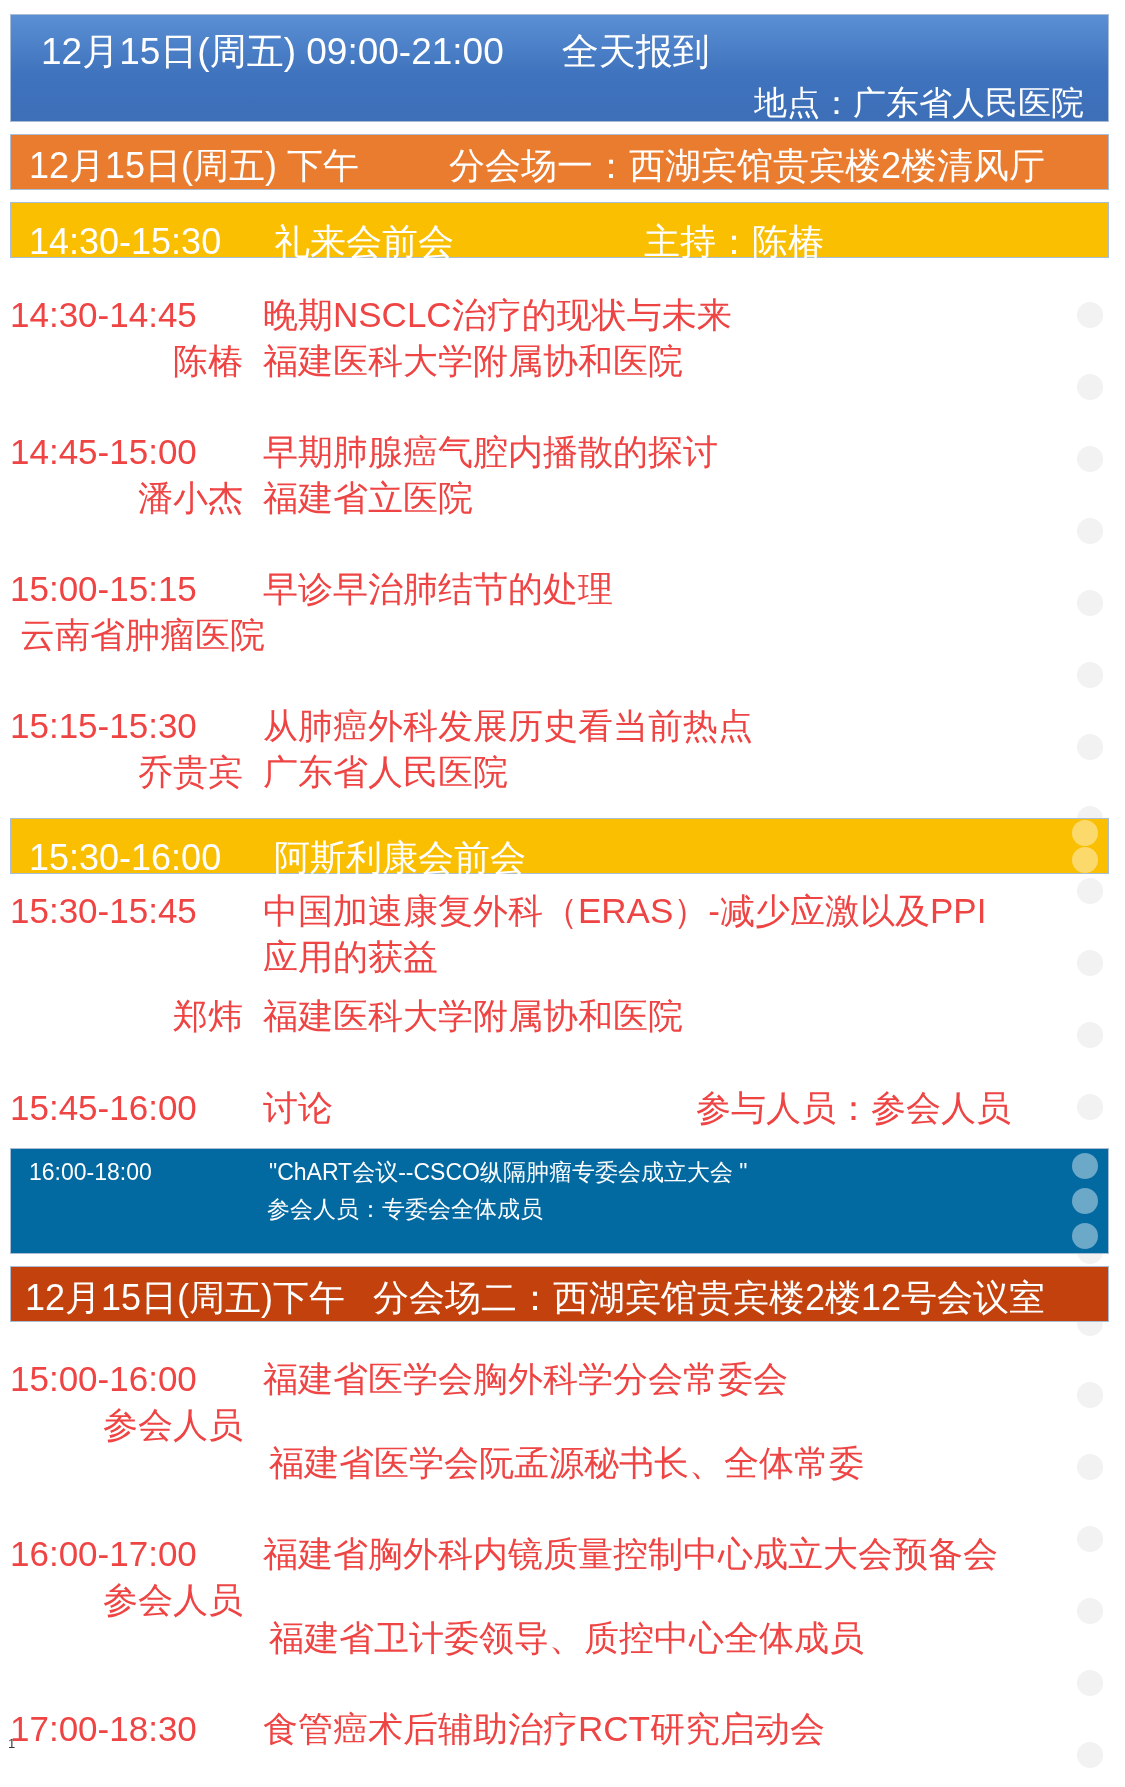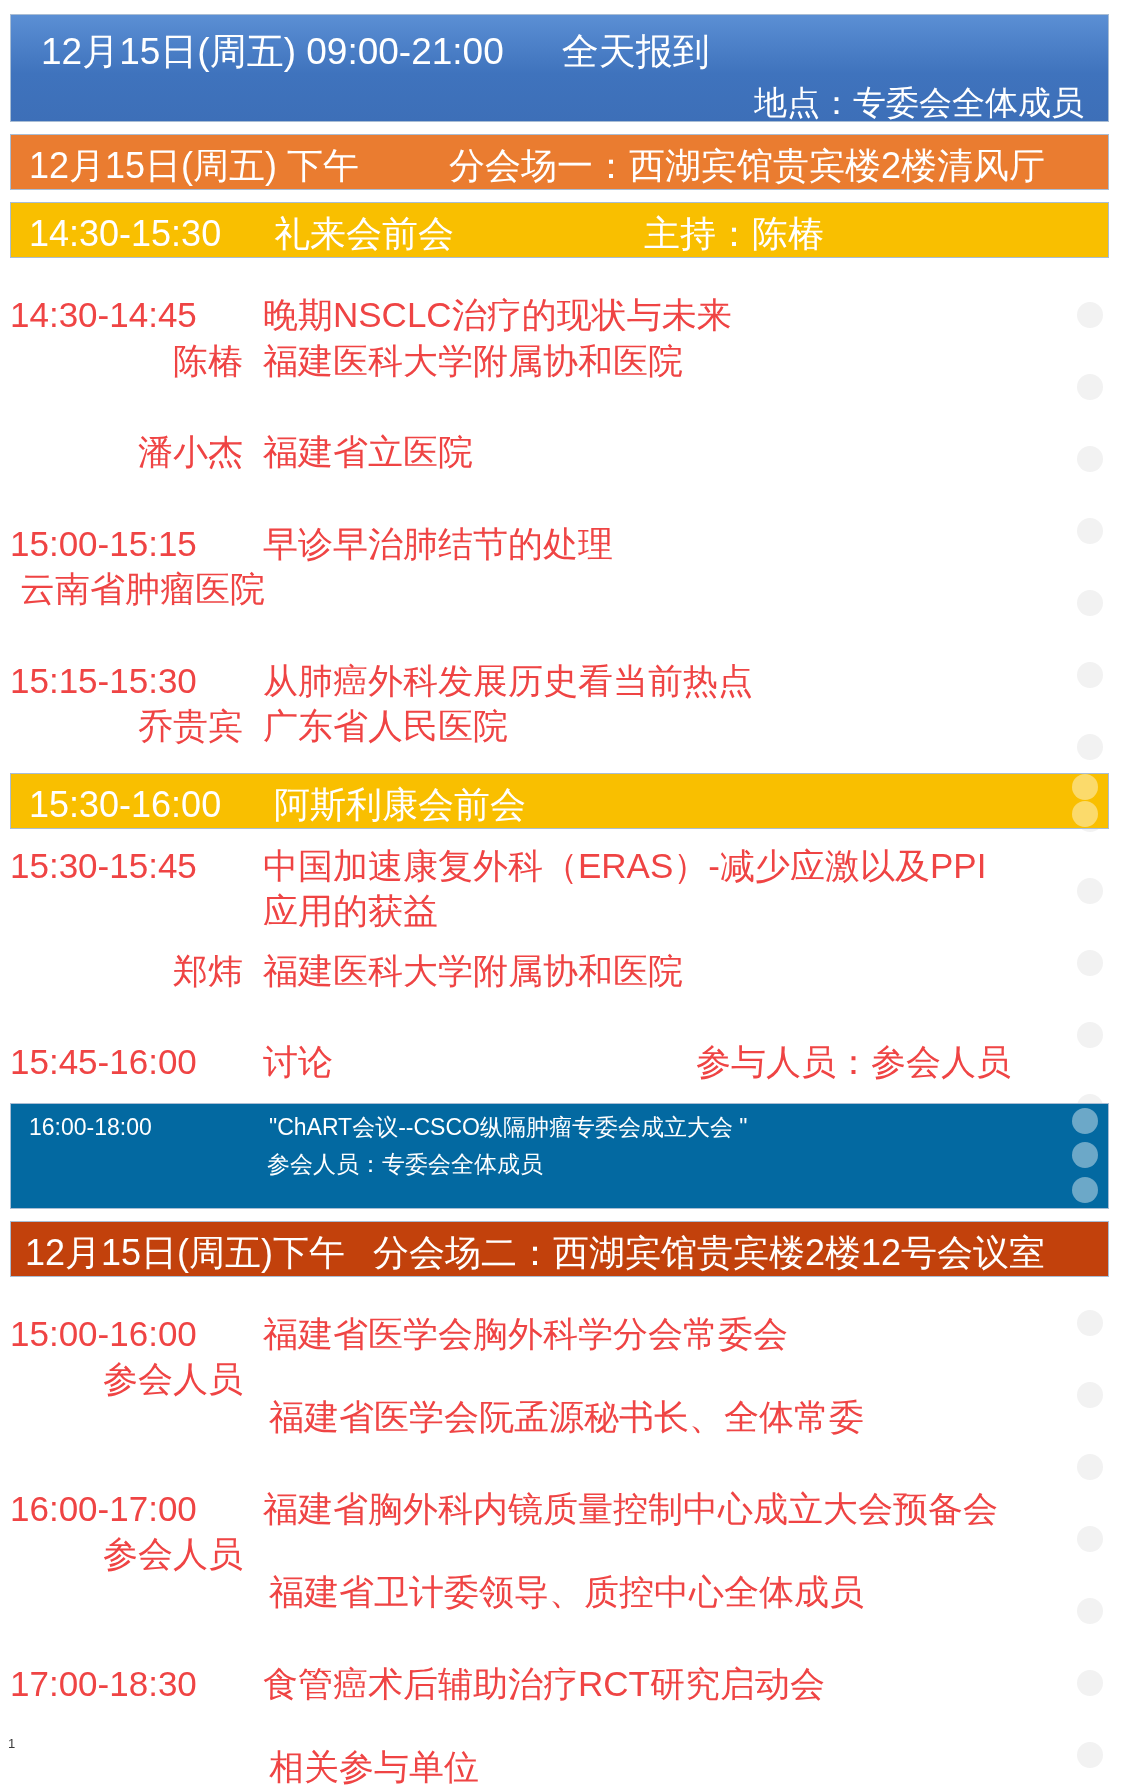--- a/index.html
+++ b/index.html
@@ -77,21 +77,21 @@
   .bar-orange {
     background: #ea7c30;
     height: 56px;
     padding: 7px 12px 0 18px;
     font-size: 36px;
   }
 
   .bar-amber {
     background: #f9bf00;
     height: 56px;
-    padding: 7px 8px 0 18px;
+    padding: 15px 8px 0 18px;
     font-size: 36px;
   }
 
   .bar-pink {
     background: #0369a1;
     height: 106px;
     padding: 8px 8px 0 18px;
     font-size: 23px;
   }
   .bar-pink .l2 { margin-top: 6px; padding-left: 238px; }
@@ -207,21 +207,21 @@
   <div style="height:14px"></div>
 
   <div class="bar bar-blue">
     <div class="bar-inner">
       <div class="line l1">
         <span class="c-time">12月15日(周五) 09:00-21:00</span>
         <span class="c-gap" style="width:58px"></span>
         <span>全天报到</span>
       </div>
       <div class="line l2">
-        <span>地点：专委会全体成员</span>
+        <span>地点：广东省人民医院</span>
       </div>
     </div>
   </div>
 
   <div style="height:12px"></div>
 
   <div class="bar bar-orange">
     <div class="bar-inner line">
       <span class="c-time" style="width:250px">12月15日(周五) 下午</span>
       <span class="c-gap" style="width:170px"></span>
@@ -246,20 +246,24 @@
     <div class="col-a">14:30-14:45</div>
     <div class="col-b">晚期NSCLC治疗的现状与未来</div>
   </div>
   <div class="row">
     <div class="col-a right">陈椿</div>
     <div class="col-b">福建医科大学附属协和医院</div>
   </div>
 
   <div class="gap-lg"></div>
 
+  <div class="row">
+    <div class="col-a">14:45-15:00</div>
+    <div class="col-b">早期肺腺癌气腔内播散的探讨</div>
+  </div>
   <div class="row">
     <div class="col-a right">潘小杰</div>
     <div class="col-b">福建省立医院</div>
   </div>
 
   <div class="gap-lg"></div>
 
   <div class="row">
     <div class="col-a">15:00-15:15</div>
     <div class="col-b">早诊早治肺结节的处理</div>

